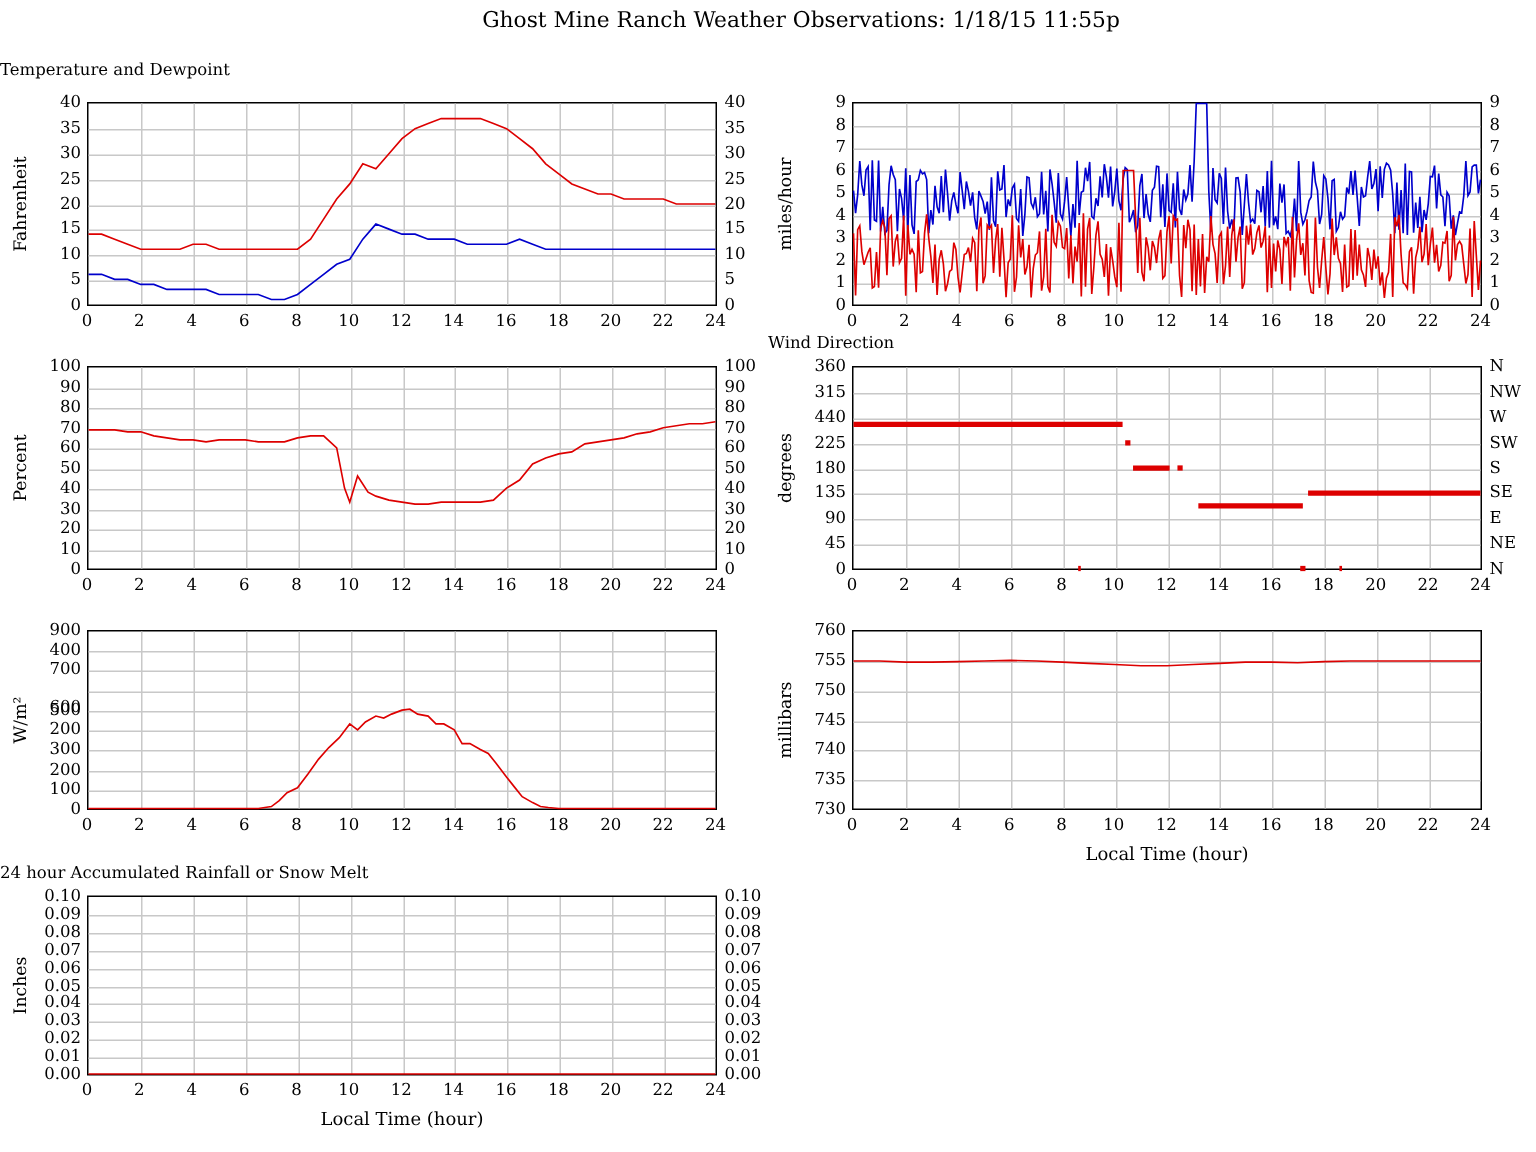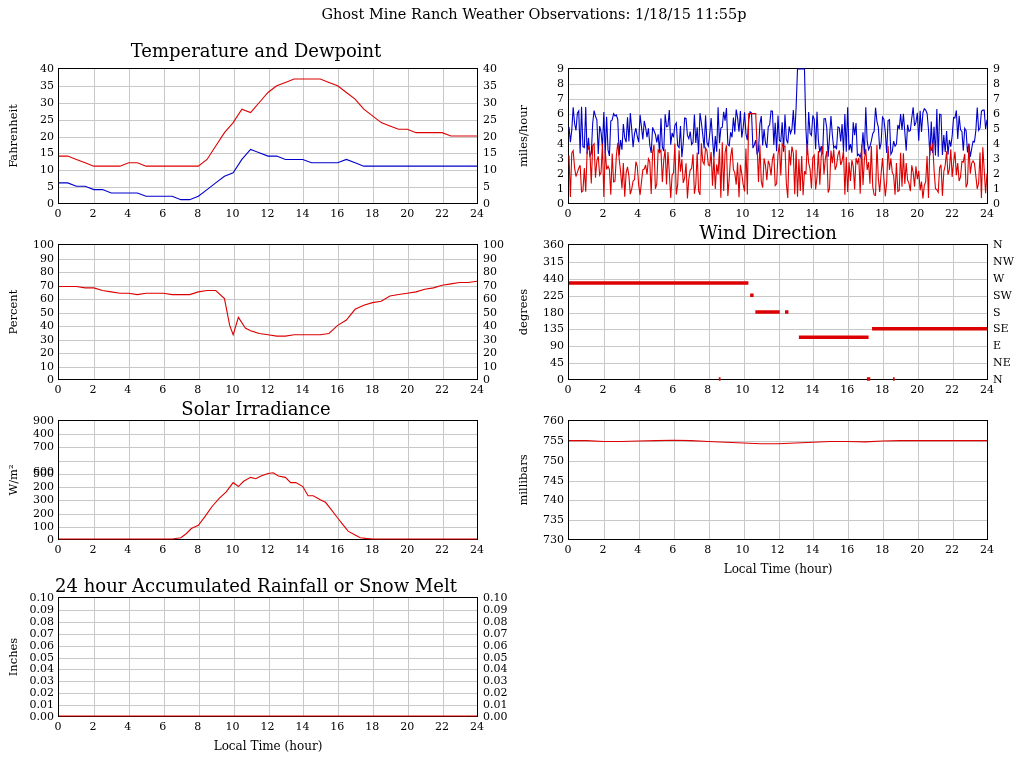--- a/index.html
+++ b/index.html
@@ -1,19 +1,19 @@
 <!DOCTYPE html>
 <html><head>
 <meta charset="utf-8">
 <style>
   html,body{margin:0;padding:0;background:#ffffff;}
   body{width:1024px;height:768px;font-family:"DejaVu Sans","Liberation Sans",sans-serif;color:#000;position:relative;overflow:hidden;}
   .page-title{position:absolute;top:6px;left:0;width:1024px;text-align:center;font-size:14.5px;font-family:"DejaVu Serif","Liberation Serif",serif;margin-left:22px;}
   .panel{position:absolute;}
-  .panel-title{position:absolute;width:100%;text-align:center;font-size:18px;font-family:"DejaVu Serif","Liberation Serif",serif;top:0;left:0;}
+  .panel-title{position:absolute;width:100%;font-size:11px;font-family:"DejaVu Serif","Liberation Serif",serif;top:0;left:0;}
   .plot{position:absolute;border:1px solid #000;box-sizing:border-box;background:#fff;}
   .gridline{position:absolute;background:#c8c8c8;}
   .gridline.v{width:1px;}
   .gridline.h{height:1px;}
   .xlab{position:absolute;font-size:11px;font-family:"DejaVu Serif","Liberation Serif",serif;text-align:center;transform:translateX(-50%);}
   .ylab-l{position:absolute;font-size:11px;font-family:"DejaVu Serif","Liberation Serif",serif;text-align:right;transform:translateY(-50%);}
   .ylab-r{position:absolute;font-size:11px;font-family:"DejaVu Serif","Liberation Serif",serif;text-align:left;transform:translateY(-50%);}
   .axis-title{position:absolute;font-size:11.5px;font-family:"DejaVu Serif","Liberation Serif",serif;}
   .axis-title.vert{transform-origin:0 0;transform:rotate(-90deg);white-space:nowrap;}
   .xaxis-title{position:absolute;font-size:12px;font-family:"DejaVu Serif","Liberation Serif",serif;text-align:center;width:100%;left:0;}
@@ -267,21 +267,20 @@
     <div class="ylab-r" style="left:481px;top:123.25px;width:34px;">E</div>
     <div class="ylab-r" style="left:481px;top:106.375px;width:34px;">SE</div>
     <div class="ylab-r" style="left:481px;top:89.5px;width:34px;">S</div>
     <div class="ylab-r" style="left:481px;top:72.625px;width:34px;">SW</div>
     <div class="ylab-r" style="left:481px;top:55.75px;width:34px;">W</div>
     <div class="ylab-r" style="left:481px;top:38.875px;width:34px;">NW</div>
     <div class="ylab-r" style="left:481px;top:22px;width:34px;">N</div>
     <div class="axis-title vert" style="left: 4px; top: 90px; transform: rotate(-90deg) translate(-50%, 0px);">degrees</div>
   </div>
 <div class="panel" id="panel-solar" style="left:0px;top:398px;width:512px;height:185px;">
-  <div class="panel-title">Solar Irradiance</div>
 <div class="plot" style="left:58px;top:22px;width:420px;height:120px;">
       <div class="gridline v" style="left:34.916666666666664px;top:0;height:118px;"></div>
       <div class="gridline v" style="left:69.83333333333333px;top:0;height:118px;"></div>
       <div class="gridline v" style="left:104.75px;top:0;height:118px;"></div>
       <div class="gridline v" style="left:139.66666666666666px;top:0;height:118px;"></div>
       <div class="gridline v" style="left:174.58333333333334px;top:0;height:118px;"></div>
       <div class="gridline v" style="left:209.5px;top:0;height:118px;"></div>
       <div class="gridline v" style="left:244.41666666666666px;top:0;height:118px;"></div>
       <div class="gridline v" style="left:279.3333333333333px;top:0;height:118px;"></div>
       <div class="gridline v" style="left:314.25px;top:0;height:118px;"></div>

